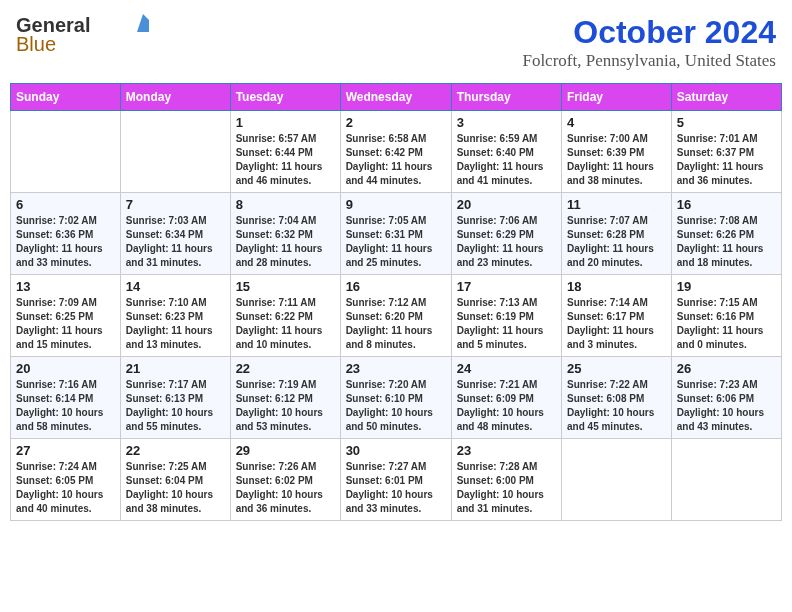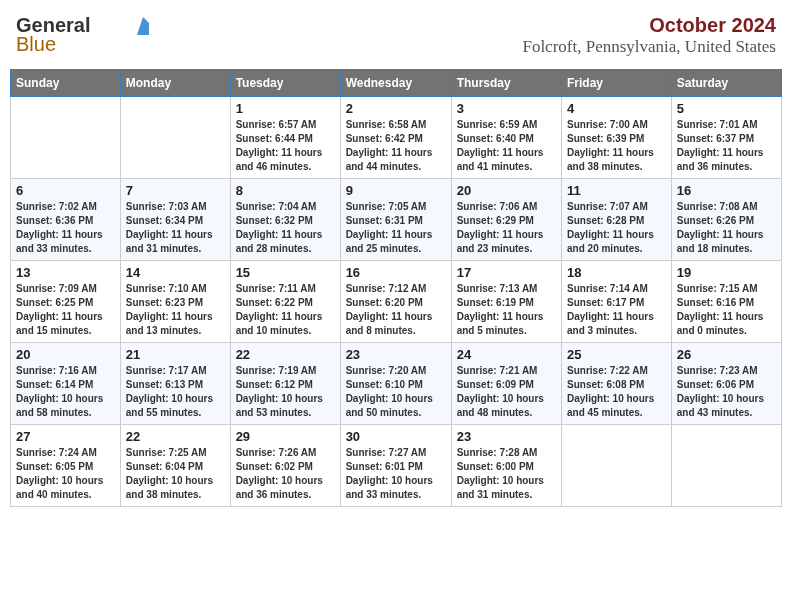--- a/index.html
+++ b/index.html
@@ -19,36 +19,36 @@
     }
     .logo {
       display: flex;
       flex-direction: column;
       align-items: flex-start;
     }
     .title-block {
       text-align: right;
     }
     .month-title {
-      font-size: 20px;
-      font-weight: bold;
-      color: #7f1d1d;
+      font-size: 32px;
+      font-weight: bold;
+      color: #1d4ed8;
     }
     .location-title {
       font-size: 17px;
       color: #555;
       font-family: Liberation Serif, serif;
     }
     .calendar {
       width: 100%;
       border-collapse: collapse;
       font-size: 11px;
     }
     .calendar th {
-      background-color: #737373;
+      background-color: #d946ef;
       color: #fff;
       text-align: left;
       padding: 6px 5px;
       font-size: 12px;
       font-weight: bold;
       border: 1px solid #3a7cc0;
     }
     .calendar td {
       border: 1px solid #ccc;
       vertical-align: top;
@@ -78,21 +78,21 @@
     }
     .empty-cell {
       background: #fff !important;
     }
   </style>
 </head>
 <body>
 
 <div class="header">
   <div class="logo">
-    <div style="display:flex; align-items:flex-end;gap:42px;">
+    <div style="display:flex; align-items:flex-start;gap:42px;">
       <span style="font-size:20px; font-weight:bold; color:#333;">General</span>
       <svg width="20" height="20" viewBox="0 0 20 20" style="margin: 0 1px;">
         <polygon points="4,18 16,18 16,6 10,0" fill="#4a90d9"></polygon>
       </svg>
     </div>
     <span style="font-size:20px; font-weight:normal; color:#a16207; margin-top:-4px;">Blue</span>
   </div>
   <div class="title-block">
     <div class="month-title">October 2024</div>
     <div class="location-title">Folcroft, Pennsylvania, United States</div>

